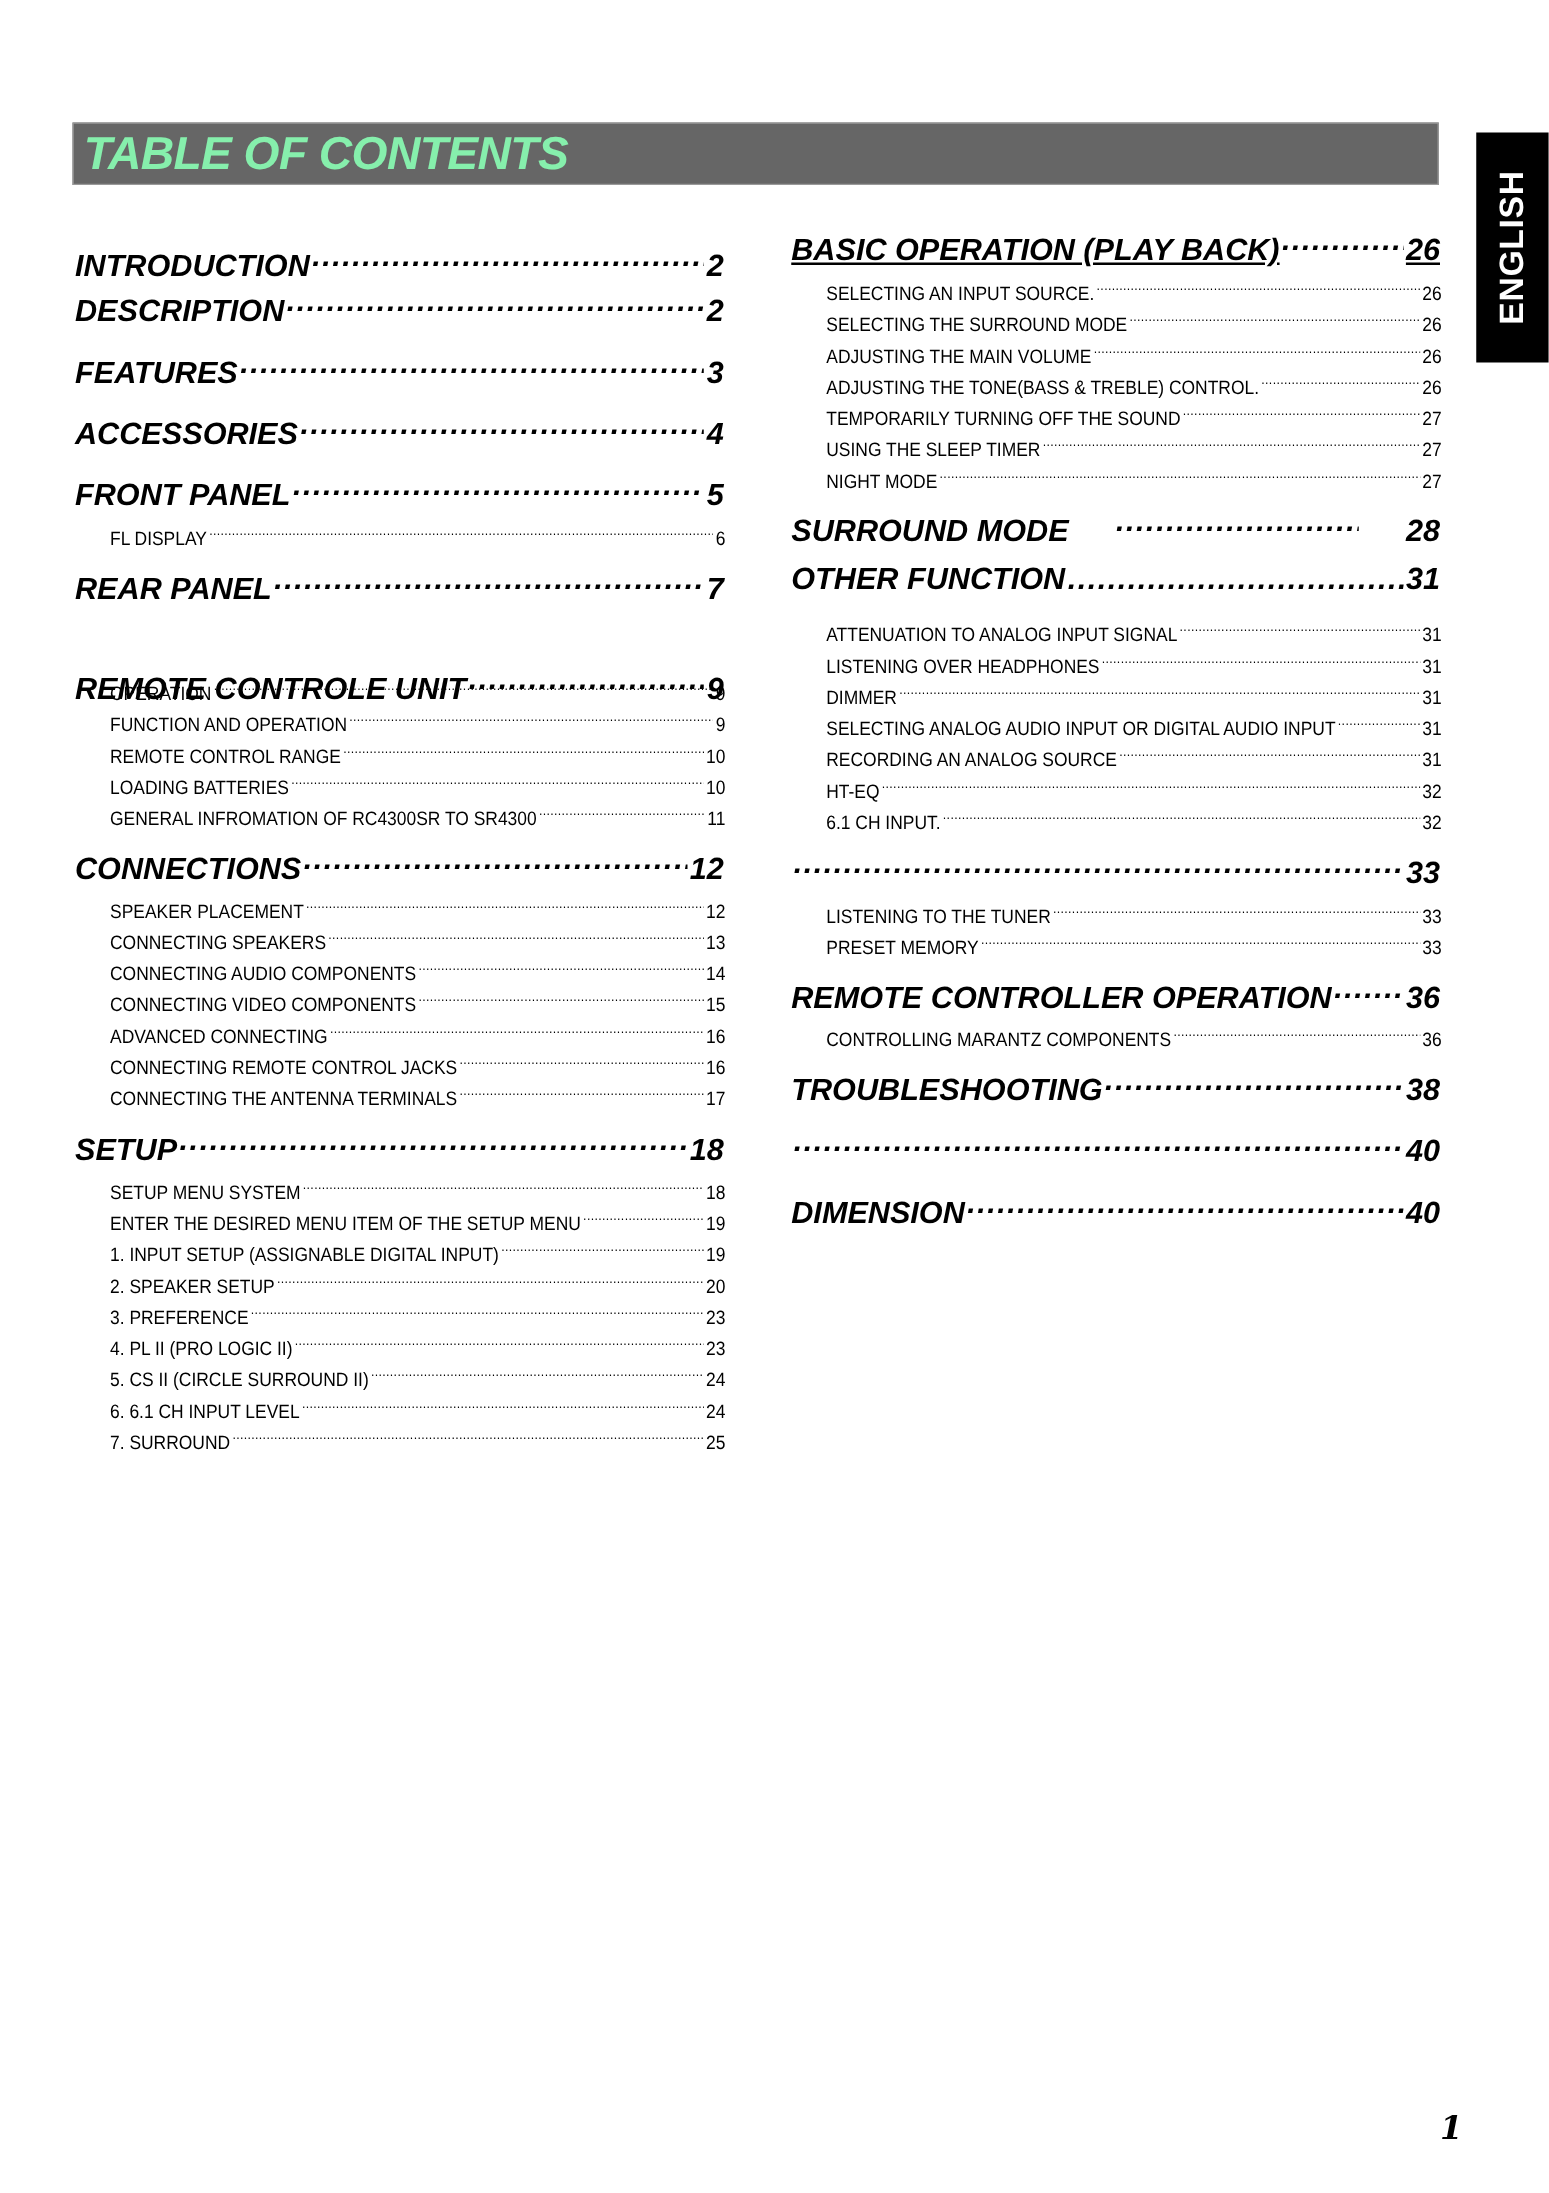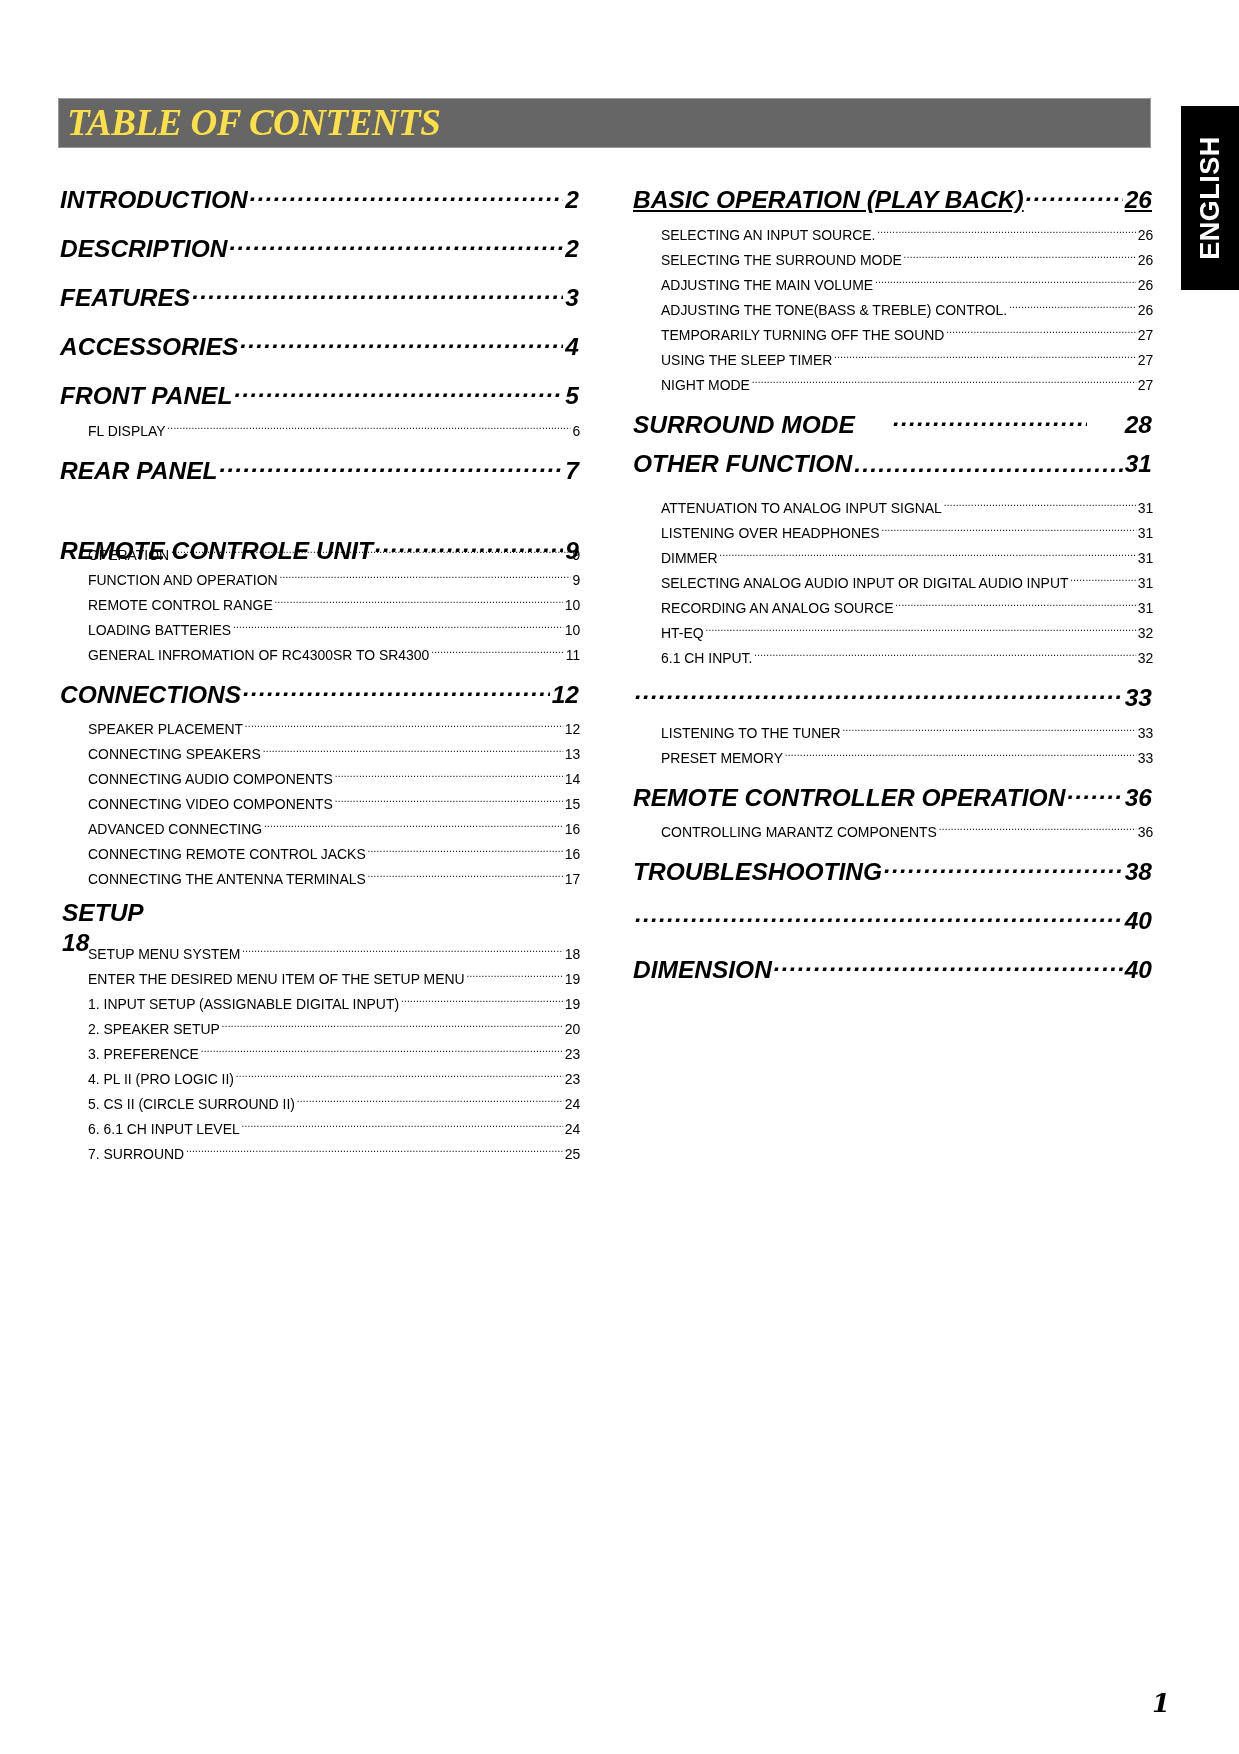--- a/index.html
+++ b/index.html
@@ -25,25 +25,24 @@
       border: 1px solid #9a9a9a;
       box-sizing: border-box;
     }
     .title-bar .title {
       position: absolute;
       left: 8px;
       top: 4px;
       font-size: 37px;
       font-weight: bold;
       font-style: italic;
-      color: #fde047;
+      color: #86efac;
       letter-spacing: -0.5px;
       line-height: 40px;
       white-space: nowrap;
-      font-family: Liberation Serif, serif;
     }
     .lang-tab {
       position: absolute;
       left: 1181px;
       top: 106px;
       width: 58px;
       height: 184px;
       background: #000000;
     }
     .lang-tab .lang-label {
@@ -130,21 +129,21 @@
 
 <div class="title-bar">
   <span class="title">TABLE OF CONTENTS</span>
 </div>
 
 <div class="lang-tab">
   <span class="lang-label">ENGLISH</span>
 </div>
 
 <div class="col col-left" id="col-left">
-    <div class="entry main" style="top: 178px;">
+    <div class="entry main" style="top: 191px;">
       <span class="label">INTRODUCTION</span>
       <span class="leader"></span>
       <span class="page">2</span>
     </div>
     <div class="entry main" style="top: 227px;">
       <span class="label">DESCRIPTION</span>
       <span class="leader"></span>
       <span class="page">2</span>
     </div>
     <div class="entry main" style="top: 276px;">
@@ -235,21 +234,21 @@
     <div class="entry sub" style="top: 837px;">
       <span class="label">CONNECTING REMOTE CONTROL JACKS</span>
       <span class="leader"></span>
       <span class="page">16</span>
     </div>
     <div class="entry sub" style="top: 862px;">
       <span class="label">CONNECTING THE ANTENNA TERMINALS</span>
       <span class="leader"></span>
       <span class="page">17</span>
     </div>
-    <div class="entry main" style="top: 898px; flex-direction: column;">
+    <div class="entry main" style="top: 898px;">
       <span class="label">SETUP</span>
       <span class="leader"></span>
       <span class="page">18</span>
     </div>
     <div class="entry sub" style="top: 937px;">
       <span class="label">SETUP MENU SYSTEM</span>
       <span class="leader"></span>
       <span class="page">18</span>
     </div>
     <div class="entry sub" style="top: 962px;">

